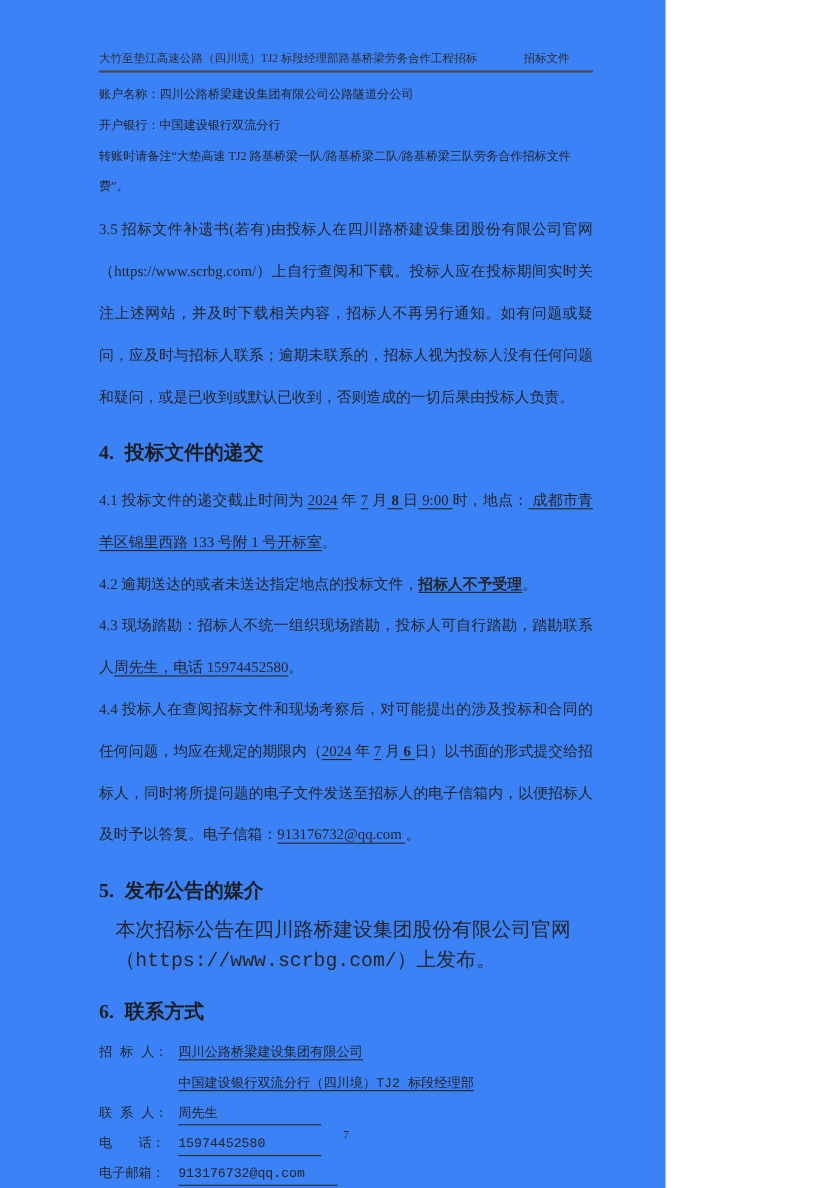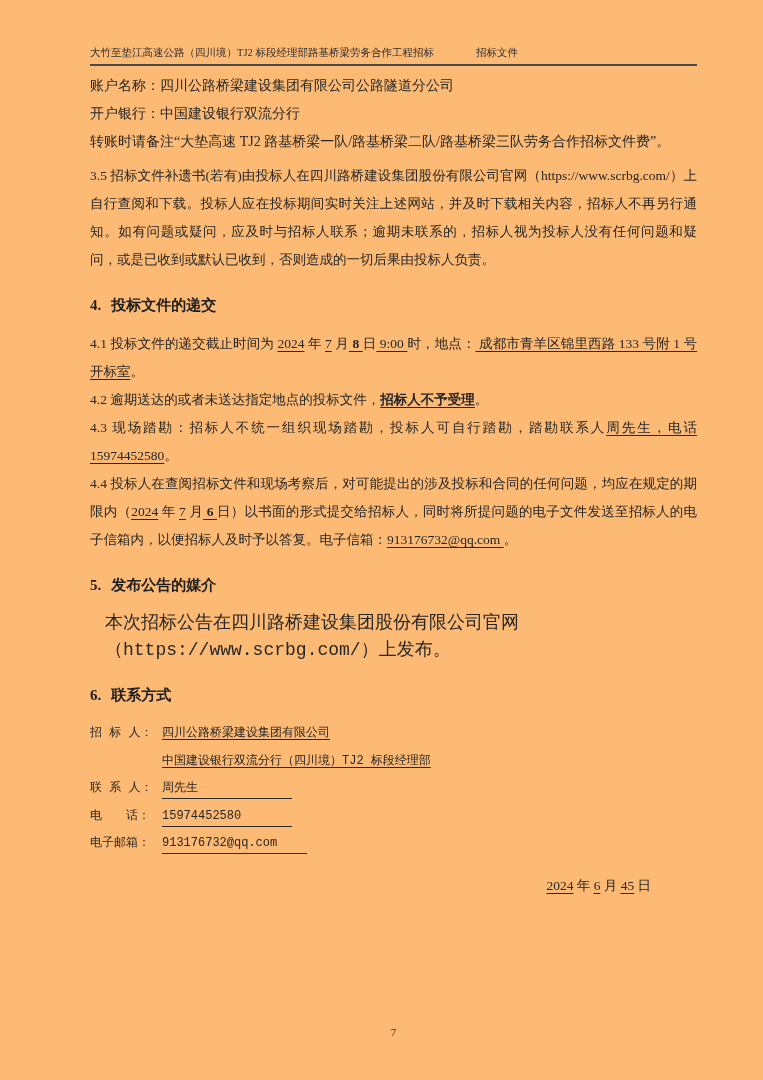--- a/index.html
+++ b/index.html
@@ -1,46 +1,46 @@
 <!DOCTYPE html>
 <html><head>
 <meta charset="utf-8">
 <style>
   html,body{margin:0;padding:0;background:#ffffff;}
   .page{
     position:relative;
-    width:763px;height:1080px;
-    background:#fdba74;
+    width:605px;height:1080px;
+    background:#3b82f6;
     color:#262626;
     font-family:"Liberation Serif","DejaVu Serif",serif;
     overflow:hidden;
     box-sizing:border-box;
   }
   .content{
     padding:46px 66px 0 90px;
     box-sizing:border-box;
   }
   
   .hdr{
     display:flex;
     align-items:flex-end;
     border-bottom:2px solid #4a4a4a;
     padding-bottom:4px;
     font-size:10.5px;
     color:#2e2e2e;
   }
   .hdr .doc-type{margin-left:42px;}
   
-  .line{font-size:14px;line-height:28px;margin:0;}
-  .para{font-size:13.5px;line-height:28px;margin:0;text-align:justify;}
+  .line{font-size:11px;line-height:28px;margin:0;}
+  .para{font-size:13.5px;line-height:38px;margin:0;text-align:justify;}
   .gap-top{margin-top:6px;}
   .u{text-decoration:underline;text-underline-offset:3px;}
   .b{font-weight:bold;}
   .heading{
-    font-size:15px;font-weight:bold;color:#1e1e1e;
+    font-size:18px;font-weight:bold;color:#1e1e1e;
     margin:20px 0 14px 0;line-height:22px;
   }
   .heading .h-num{margin-right:10px;}
   .sec-body{font-size:18px;line-height:27px;margin:0 0 4px 15px;font-family:Liberation Mono, monospace;}
   
   .c-row{font-size:12px;line-height:27.5px;margin:0;white-space:nowrap;font-family:Liberation Mono, monospace;}
   .c-label{display:inline-block;width:72px;}
   .c-indent{margin-left:72px;}
   .blank{
     display:inline-block;

